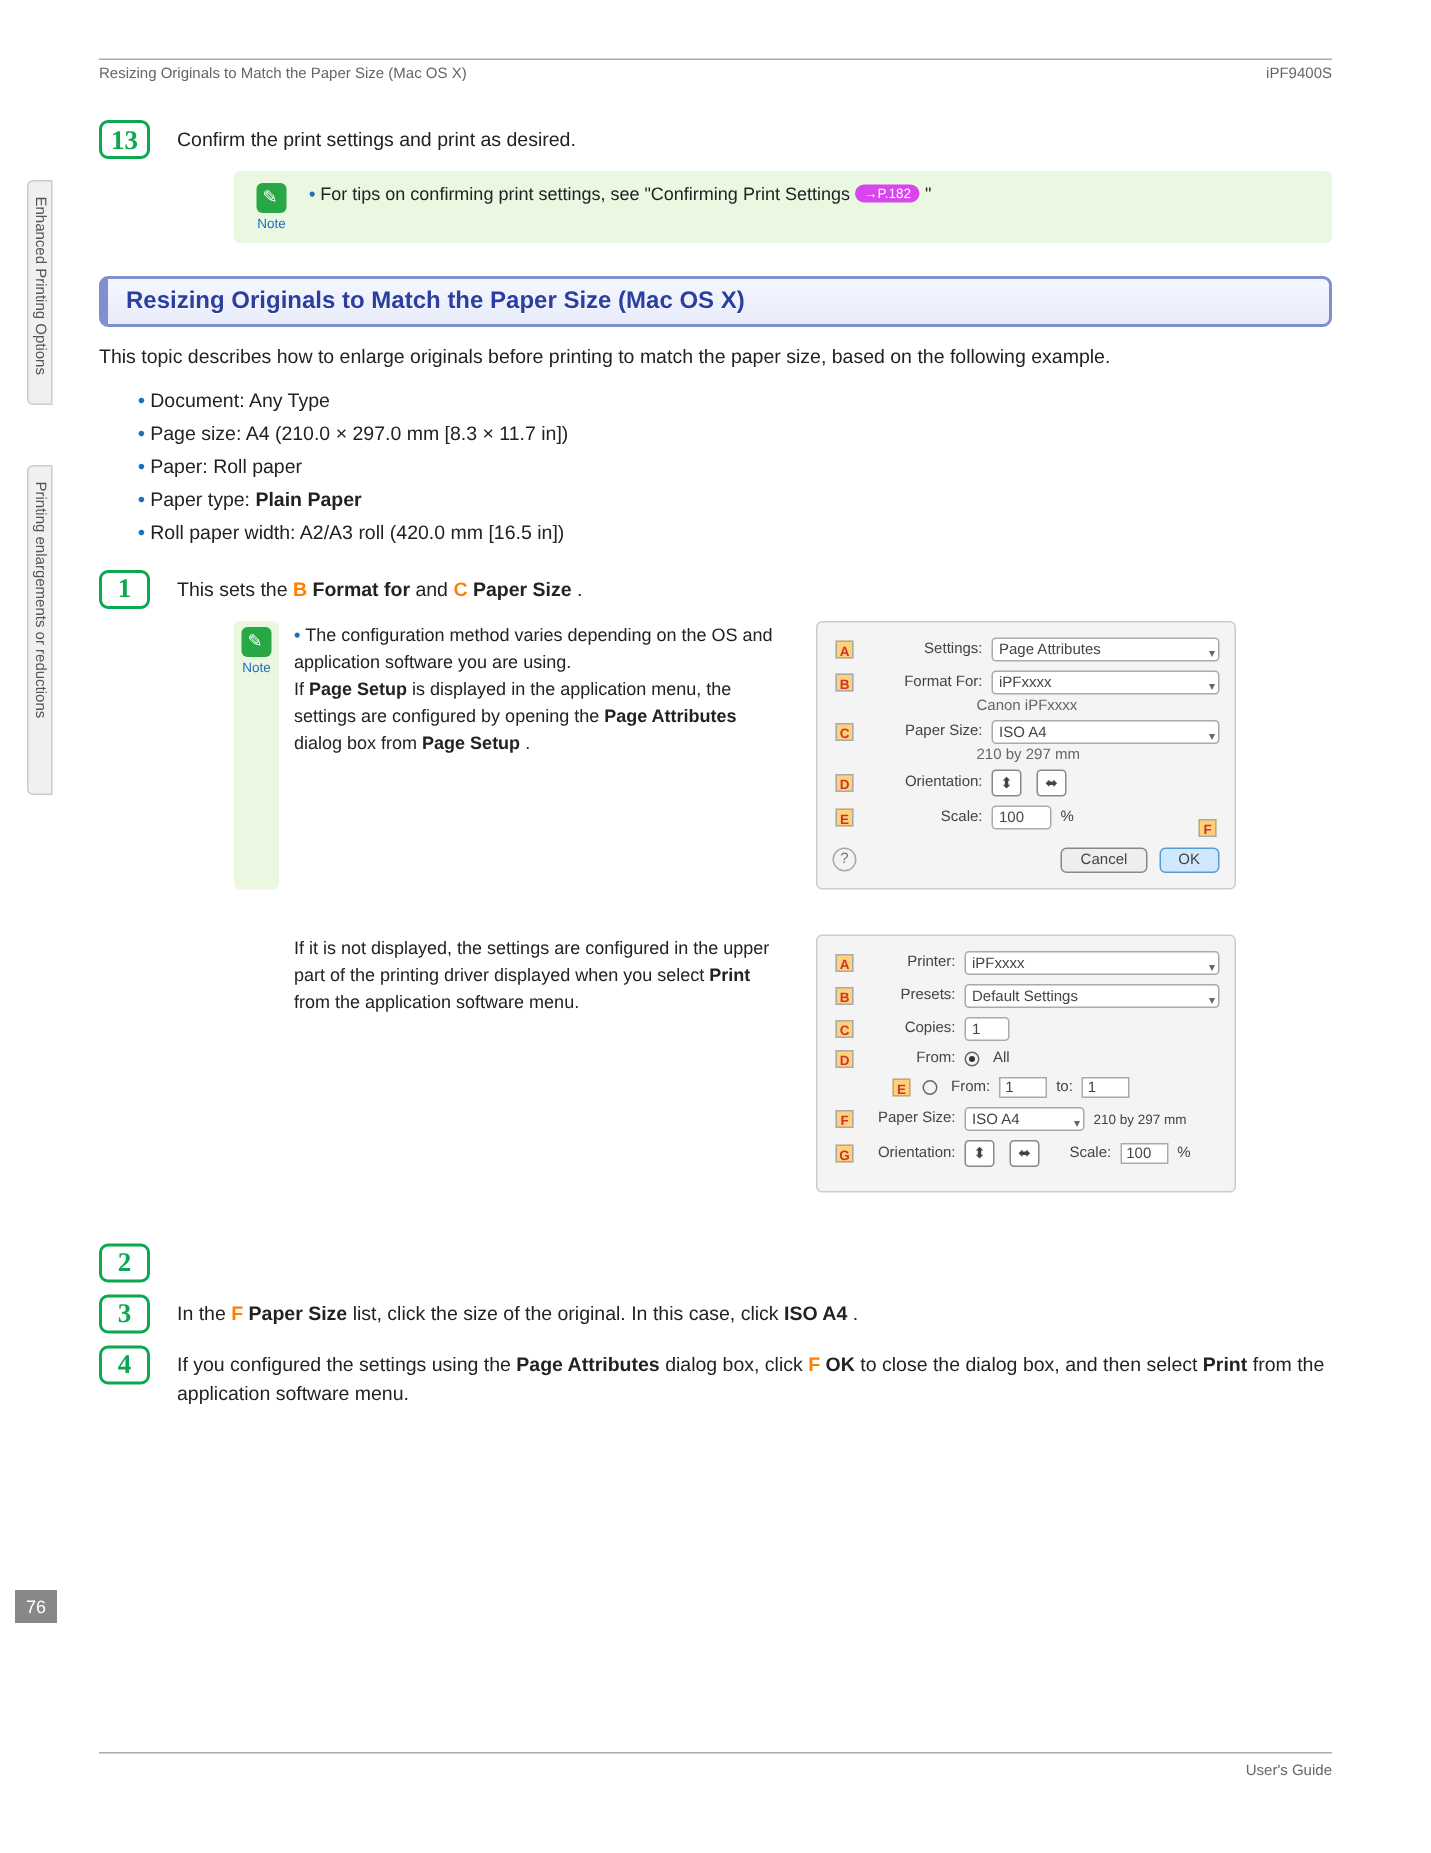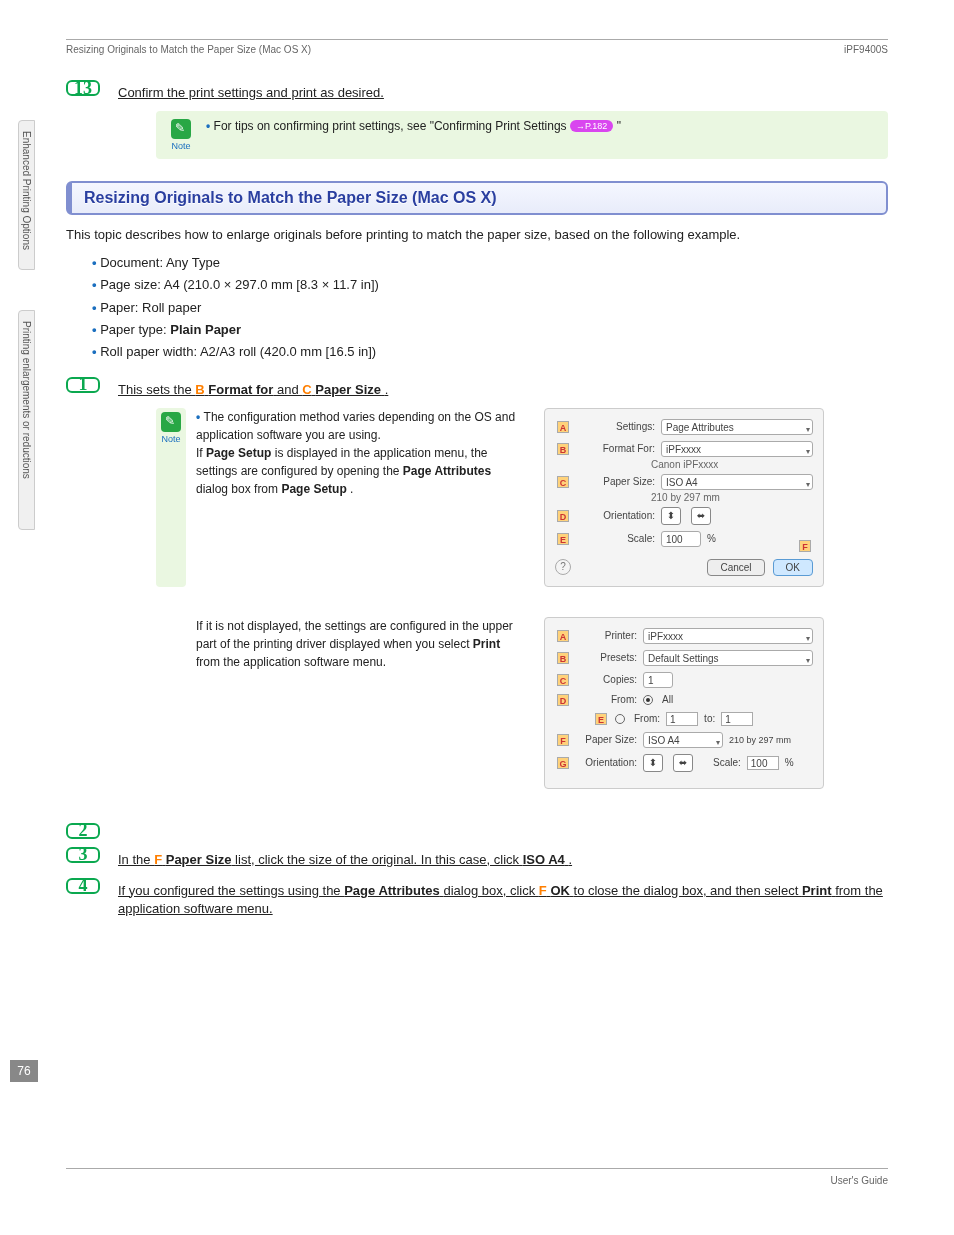--- a/index.html
+++ b/index.html
@@ -9,22 +9,22 @@
   #tab1 { top: 120px; height: 150px; }
   #tab2 { top: 310px; height: 220px; }
   .pagenum { position: absolute; left: 10px; top: 1060px; width: 28px; height: 22px; background: #888; color: #fff; font-size: 12px; text-align: center; line-height: 22px; }
   .topline { position: absolute; left: 66px; right: 66px; top: 39px; border-top: 1px solid #aaa; }
   .header-left { position: absolute; left: 66px; top: 44px; font-size: 10px; color: #666; }
   .header-right { position: absolute; right: 66px; top: 44px; font-size: 10px; color: #666; }
   .footline { position: absolute; left: 66px; right: 66px; top: 1168px; border-top: 1px solid #aaa; }
   .footer { position: absolute; right: 66px; top: 1175px; font-size: 10px; color: #666; }
   .content { position: absolute; left: 66px; right: 66px; top: 80px; }
   .step-row { display: flex; align-items: flex-start; margin-bottom: 8px; }
-  .step-num { width: 34px; height: 16px; border: 2px solid #0aa84f; border-radius: 6px; color: #0aa84f; font-family: "Times New Roman", serif; font-weight: bold; font-size: 18px; display: flex; align-items: center; justify-content: center; margin-right: 18px; flex: 0 0 34px; background: #fff; }
-  .step-text { padding-top: 4px; flex: 1; line-height: 1.45; text-decoration: underline; }
+  .step-num { width: 34px; height: 26px; border: 2px solid #0aa84f; border-radius: 6px; color: #0aa84f; font-family: "Times New Roman", serif; font-weight: bold; font-size: 18px; display: flex; align-items: center; justify-content: center; margin-right: 18px; flex: 0 0 34px; background: #fff; }
+  .step-text { padding-top: 4px; flex: 1; line-height: 1.45; }
   .note-block { margin-left: 90px; background: #eaf7e1; border-radius: 4px; padding: 8px 10px 8px 10px; display: flex; align-items: flex-start; gap: 10px; }
   .note-icon-wrap { display: flex; flex-direction: column; align-items: center; width: 30px; }
   .note-icon { width: 20px; height: 20px; border-radius: 4px; background: #28a745; position: relative; }
   .note-icon::after { content: "✎"; color: #fff; font-size: 12px; position: absolute; left: 4px; top: 2px; }
   .note-caption { font-size: 9px; color: #1b6fbf; margin-top: 2px; }
   .note-text { font-size: 12px; flex: 1; }
   .bullet::before { content: "• "; color: #1b6fbf; font-weight: bold; }
   .xref-pill { display: inline-block; background: #d946ef; color: #fff; font-size: 9px; border-radius: 8px; padding: 1px 6px; vertical-align: 1px; }
   .section-bar { margin-top: 22px; border: 2px solid #808fd0; border-left: 6px solid #808fd0; border-radius: 6px; padding: 6px 12px; background: linear-gradient(#f5f7ff,#e8ecfa); }
   .section-title { color: #2a3fa0; font-weight: bold; font-size: 16px; text-shadow: 0 1px 0 #fff; }

